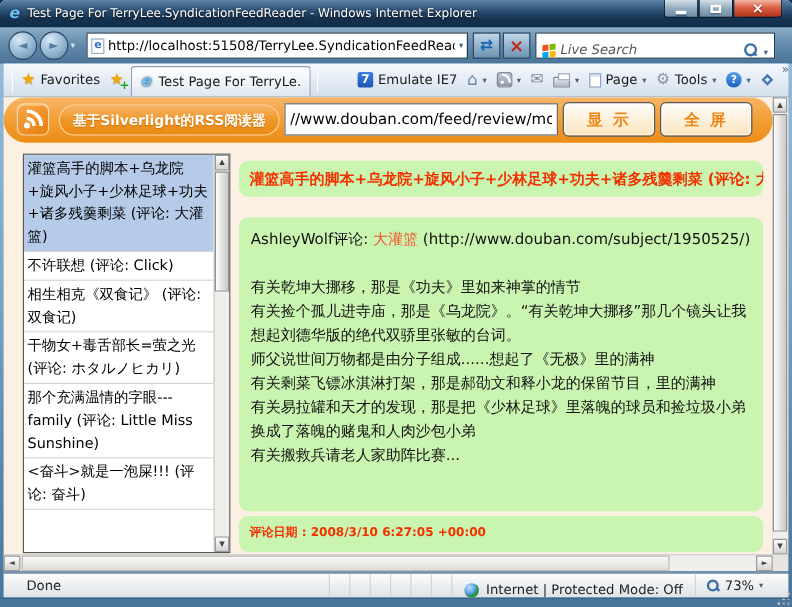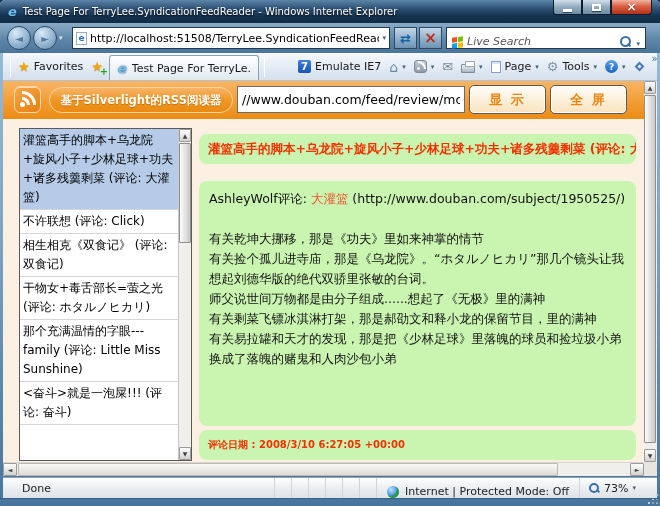--- a/index.html
+++ b/index.html
@@ -92,21 +92,21 @@
   .gear-g { font-size:13px; color:#8494a5; }
   .help-c { width:13px; height:13px; border-radius:50%; background:linear-gradient(#5aa0e8,#1c62c0);
     color:#fff; font-size:9px; font-weight:bold; display:flex; align-items:center; justify-content:center; }
   .addon-d { width:7px; height:7px; border:2px solid #4a7ab8; transform:rotate(45deg); margin:0 2px; }
   .chevron { margin-left:auto; align-self:flex-start; font-size:10px; color:#4a6c8e; padding:0 3px; }
 
   
   .viewport { position:absolute; left:3px; top:81px; width:641px; height:381px; background:#fbf0e1; overflow:hidden; }
 
   .app-header { position:absolute; left:0; top:0; width:641px; height:38px;
-    background:linear-gradient(180deg,#f8b567 0%,#f19d33 55%,#eb8c15 100%); }
+    background:linear-gradient(180deg,#f8b567 0%,#f19d33 55%,#eb8c15 100%);border-radius:19px; }
   .rss-badge { position:absolute; left:11px; top:5px; width:27px; height:27px; border-radius:6px;
     border:1px solid #f9d8ab; background:linear-gradient(145deg,#f6a649,#e87f0e);
     box-shadow:inset 0 1px 0 #fcd9a5; }
   .rss-dot { position:absolute; left:5px; bottom:5px; width:5px; height:5px; background:#fff; border-radius:50%; }
   .rss-arc1 { position:absolute; left:7px; bottom:7px; width:8px; height:8px;
     border-top:3px solid #fff; border-right:3px solid #fff; border-top-right-radius:100%; }
   .rss-arc2 { position:absolute; left:7px; bottom:7px; width:14px; height:14px;
     border-top:3px solid #fff; border-right:3px solid #fff; border-top-right-radius:100%; }
   .reader-pill { position:absolute; left:46px; top:6px; width:184px; height:26px; border-radius:13px;
     background:linear-gradient(180deg,#f7b469 0%,#ef9726 50%,#ea8a12 100%);
@@ -315,24 +315,25 @@
         <div class="sbtn ls-down">▼</div>
       </div>
     </div>
 
     <div class="gbox title-box">灌篮高手的脚本+乌龙院+旋风小子+少林足球+功夫+诸多残羹剩菜 (评论: 大灌篮)</div>
 
     <div class="gbox content-box">
       <div class="line"><span>AshleyWolf评论: </span><span class="hl">大灌篮</span><span> (http://www.douban.com/subject/1950525/)</span></div>
       <div class="line"></div>
       <div class="line">有关乾坤大挪移，那是《功夫》里如来神掌的情节</div>
-      <div class="line">有关捡个孤儿进寺庙，那是《乌龙院》。“ホタルノヒカリ”那几个镜头让我想起刘德华版的绝代双骄里张敏的台词。</div>
+      <div class="line">有关捡个孤儿进寺庙，那是《乌龙院》。“有关乾坤大挪移”那几个镜头让我想起刘德华版的绝代双骄里张敏的台词。</div>
       <div class="line">师父说世间万物都是由分子组成......想起了《无极》里的满神</div>
       <div class="line">有关剩菜飞镖冰淇淋打架，那是郝劭文和释小龙的保留节目，里的满神</div>
       <div class="line">有关易拉罐和天才的发现，那是把《少林足球》里落魄的球员和捡垃圾小弟换成了落魄的赌鬼和人肉沙包小弟</div>
+      <div class="line">有关搬救兵请老人家助阵比赛...</div>
     </div>
 
     <div class="gbox date-box">评论日期 : 2008/3/10 6:27:05 +00:00</div>
   </div>
 
   <div class="vscroll">
     <div class="sbtn vs-up">▲</div>
     <div class="vs-thumb"></div>
     <div class="sbtn vs-down">▼</div>
   </div>

